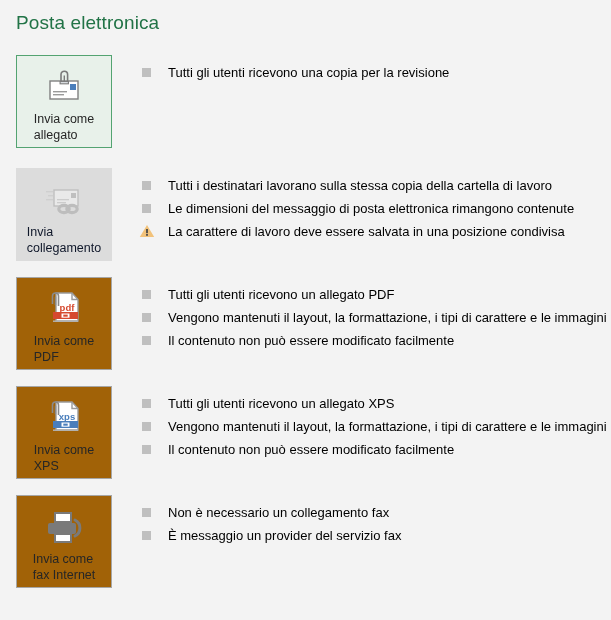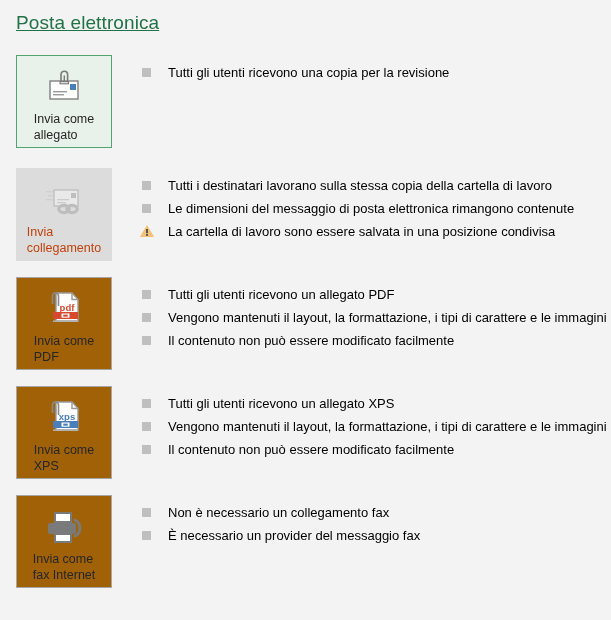--- a/index.html
+++ b/index.html
@@ -15,21 +15,20 @@
     position: relative;
   }
   #page-title {
     position: absolute;
     left: 16px;
     top: 12px;
     font-size: 19px;
     color: #217346;
     letter-spacing: 0.1px;
     font-weight: 400;
-    text-decoration: underline;
   }
   #share-panel {
     position: absolute;
     left: 0;
     top: 55px;
     width: 611px;
   }
   .option-row {
     position: relative;
     display: flex;
@@ -68,21 +67,21 @@
   .opt-label {
     margin-top: 5px;
     font-size: 12.5px;
     line-height: 16px;
     color: #262626;
     text-align: left;
     padding: 0 4px;
     white-space: pre-line;
   }
   .option-button.disabled .opt-label {
-    color: #c2410c;
+    color: #0f172a;
   }
   .bullets {
     margin-left: 30px;
     padding-top: 8px;
     flex: 1 1 auto;
   }
   .bullet-item {
     display: flex;
     align-items: flex-start;
     margin-bottom: 4px;
@@ -173,21 +172,21 @@
         <div class="bullet-item">
           <span class="bullet-marker"></span>
           <span class="bullet-text">Le dimensioni del messaggio di posta elettronica rimangono contenute</span>
         </div>
         <div class="bullet-item">
           <span class="bullet-warn"><svg width="16" height="14" viewBox="0 0 16 14">
       <path d="M8 1 L15.2 13 L0.8 13 Z" fill="#f2c27a"></path>
       <rect x="7.1" y="5" width="1.8" height="4.2" fill="#4a4a4a"></rect>
       <rect x="7.1" y="10" width="1.8" height="1.8" fill="#4a4a4a"></rect>
     </svg></span>
-          <span class="bullet-text">La cartella di lavoro sono essere salvata in una posizione condivisa</span>
+          <span class="bullet-text">La carattere di lavoro deve essere salvata in una posizione condivisa</span>
         </div>
       </div>
     </div>
     <div class="option-row rowgap-2">
       <div class="option-button">
         <span class="opt-icon">
           <svg width="44" height="38" viewBox="0 0 44 38">
       <path d="M14 3 L30 3 L36 9.5 L36 31 L14 31 Z" fill="#ffffff" stroke="#9a9a9a" stroke-width="1.4"></path>
       <path d="M30 3 L30 9.5 L36 9.5" fill="none" stroke="#9a9a9a" stroke-width="1.4"></path>
       <path d="M10.5 14 L10.5 6 a3 3 0 0 1 6 0 L16.5 16" fill="none" stroke="#8a8a8a" stroke-width="1.6"></path>
@@ -263,17 +262,17 @@
         <div class="opt-label">Invia come
 fax Internet</div>
       </div>
       <div class="bullets">
         <div class="bullet-item">
           <span class="bullet-marker"></span>
           <span class="bullet-text">Non è necessario un collegamento fax</span>
         </div>
         <div class="bullet-item">
           <span class="bullet-marker"></span>
-          <span class="bullet-text">È necessario un provider del messaggio fax</span>
+          <span class="bullet-text">È messaggio un provider del servizio fax</span>
         </div>
       </div>
     </div>
   </div>
 
 </body></html>

